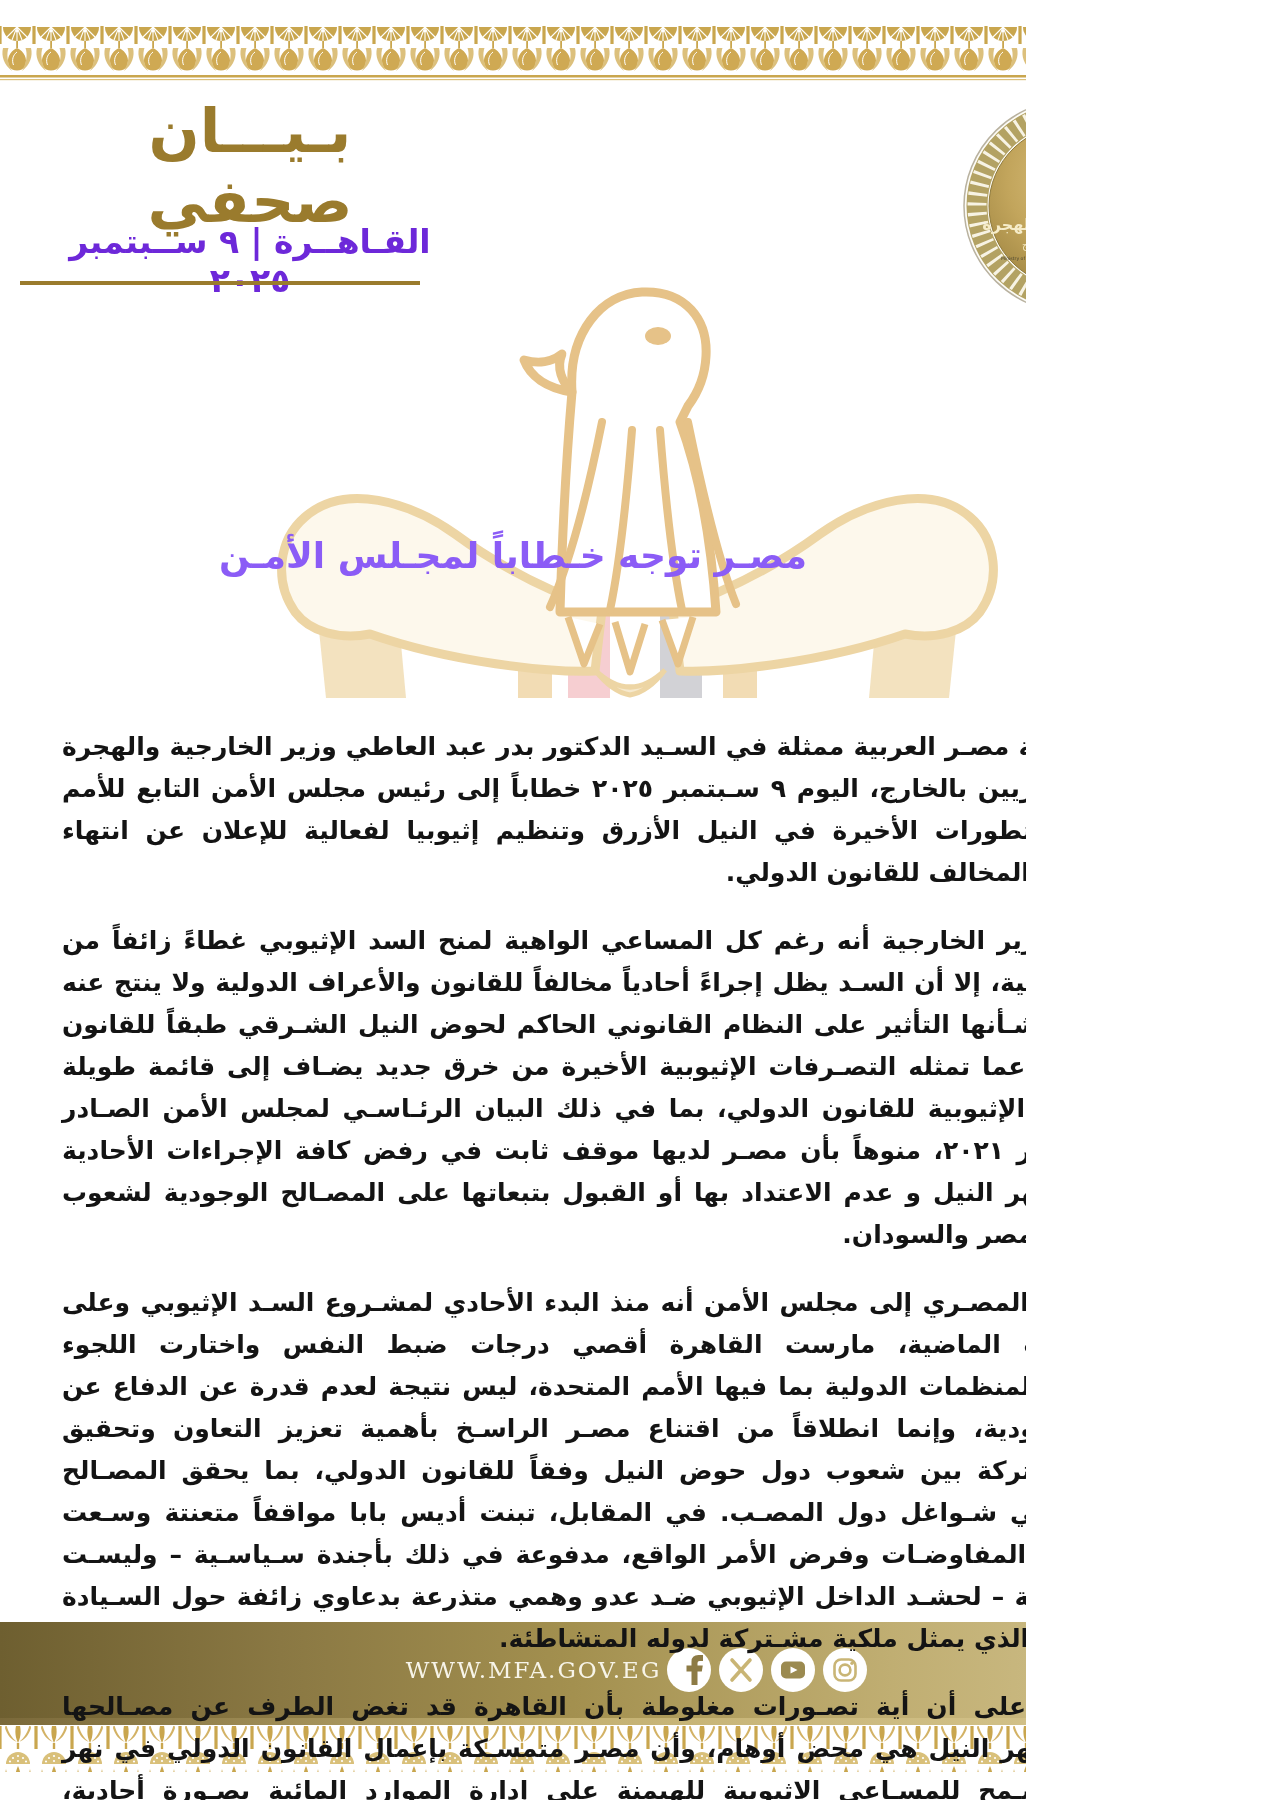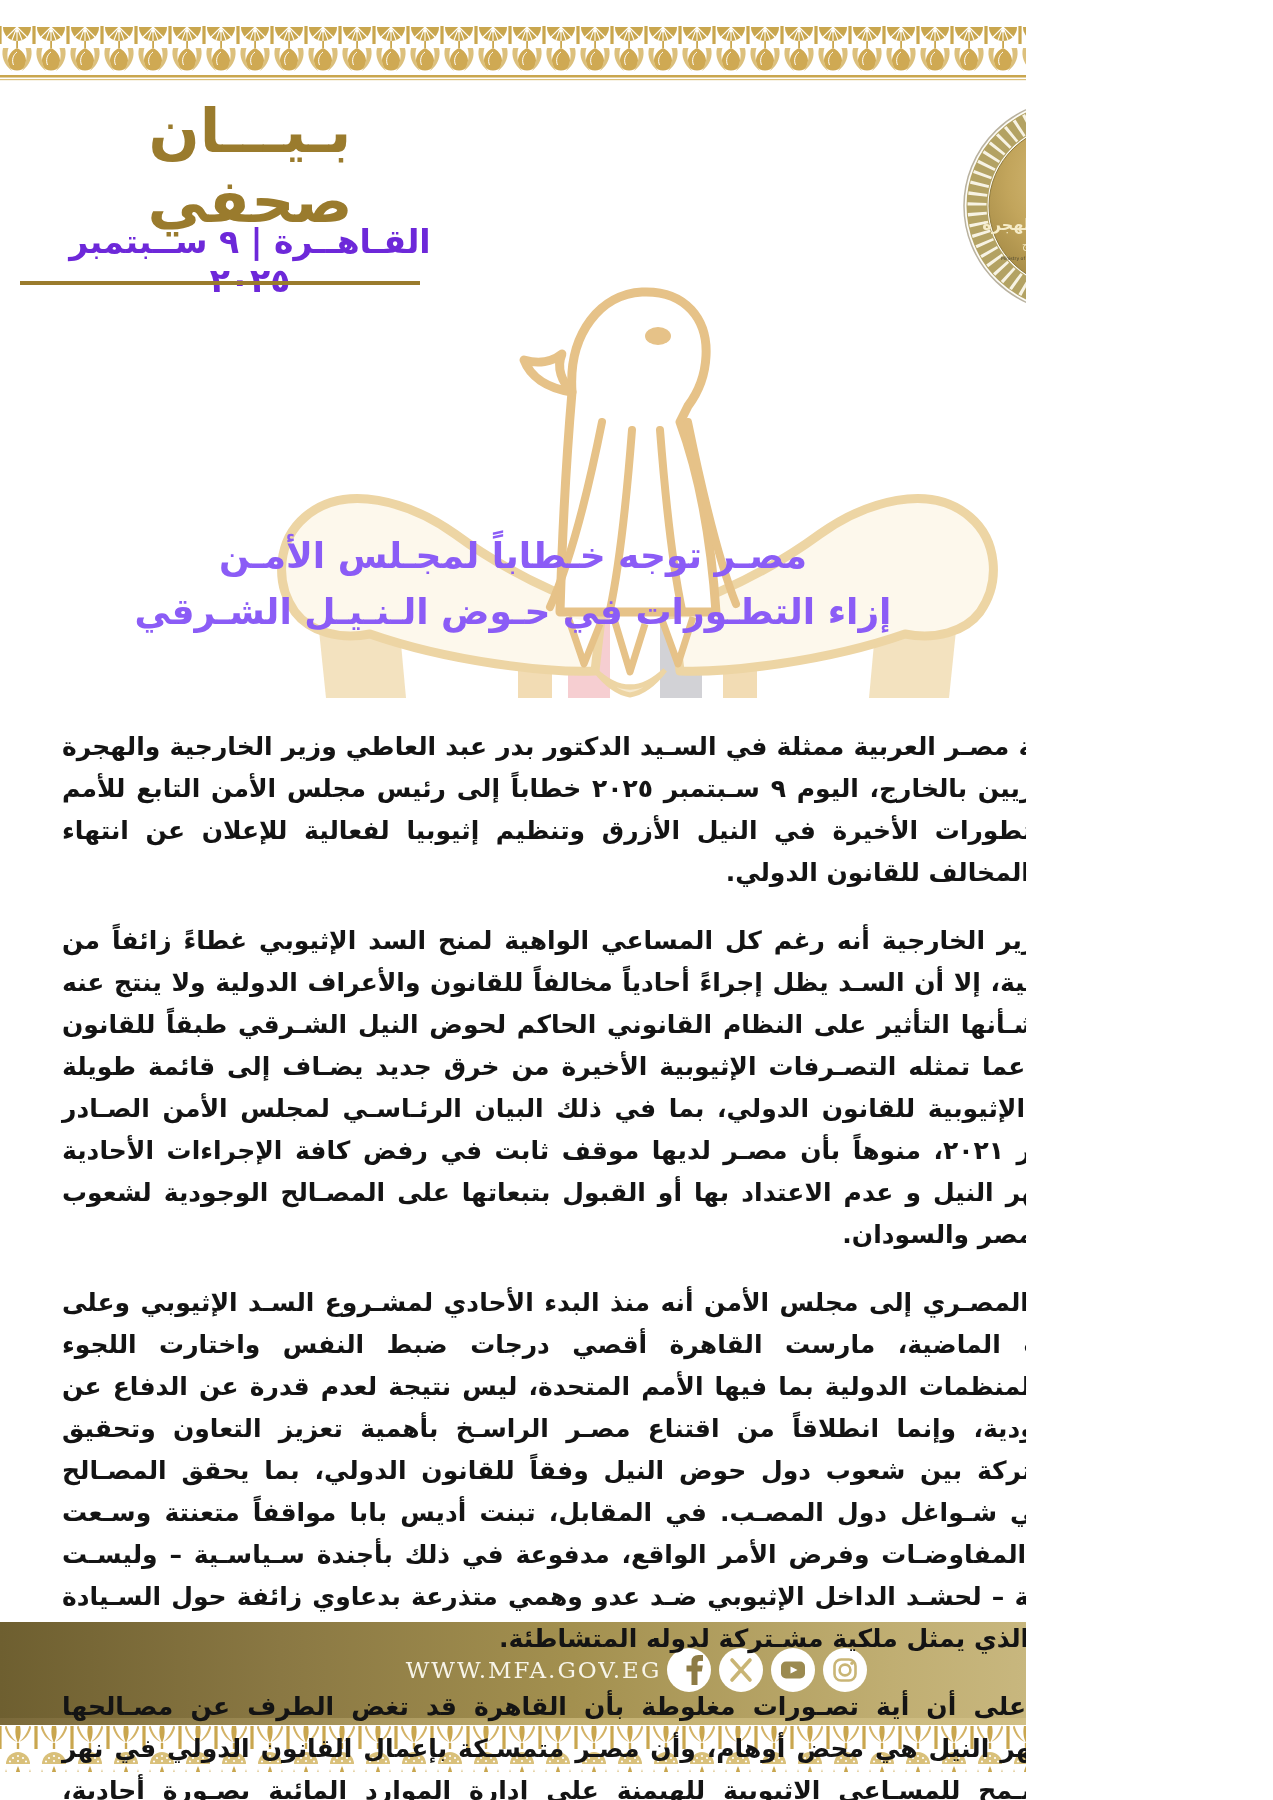--- a/index.html
+++ b/index.html
@@ -150,21 +150,20 @@
       <path d="M318 345 L334 392 L350 352"></path>
       <path d="M365 350 L380 400 L395 352"></path>
       <path d="M412 348 L428 392 L443 345"></path>
     </g>
 
     <path d="M345 398 Q380 432 415 398 Q398 420 380 423 Q362 420 345 398 Z" fill="#f6e9cd" stroke="#edd5a4" stroke-width="5"></path>
   </svg>
 
   <div class="abs red-title">
     <div>مصـر توجه خـطاباً لمجـلس الأمـن</div>
-    <div>إزاء التطـورات في حـوض الـنـيـل الشـرقي</div>
   </div>
 
   <div class="abs body-text">
     <p>وجهت جمهورية مصـر العربية ممثلة في السـيد الدكتور بدر عبد العاطي وزير الخارجية والهجرة وشـئون المصـريين بالخارج، اليوم ٩ سـبتمبر ٢٠٢٥ خطاباً إلى رئيس مجلس الأمن التابع للأمم المتحدة إثر التطورات الأخيرة في النيل الأزرق وتنظيم إثيوبيا لفعالية للإعلان عن انتهاء وتشغيل سدها المخالف للقانون الدولي.</p>
     <p>أوضح السيد وزير الخارجية أنه رغم كل المساعي الواهية لمنح السد الإثيوبي غطاءً زائفاً من القبول والشرعية، إلا أن السـد يظل إجراءً أحادياً مخالفاً للقانون والأعراف الدولية ولا ينتج عنه أية تبعات من شـأنها التأثير على النظام القانوني الحاكم لحوض النيل الشـرقي طبقاً للقانون الدولي، فضـلاً عما تمثله التصـرفات الإثيوبية الأخيرة من خرق جديد يضـاف إلى قائمة طويلة من الانتهاكات الإثيوبية للقانون الدولي، بما في ذلك البيان الرئـاسـي لمجلس الأمن الصـادر في ١٥ سـبتمبر ٢٠٢١، منوهاً بأن مصـر لديها موقف ثابت في رفض كافة الإجراءات الأحادية الإثيوبية في نهر النيل و عدم الاعتداد بها أو القبول بتبعاتها على المصـالح الوجودية لشعوب دولتي المصب مصر والسودان.</p>
     <p>أشـار الخطاب المصـري إلى مجلس الأمن أنه منذ البدء الأحادي لمشـروع السـد الإثيوبي وعلى مدار السـنوات الماضية، مارست القاهرة أقصي درجات ضبط النفس واختارت اللجوء للدبلوماسية والمنظمات الدولية بما فيها الأمم المتحدة، ليس نتيجة لعدم قدرة عن الدفاع عن مصـالحنا الوجودية، وإنما انطلاقاً من اقتناع مصـر الراسـخ بأهمية تعزيز التعاون وتحقيق المصلحة المشتركة بين شعوب دول حوض النيل وفقاً للقانون الدولي، بما يحقق المصـالح التنموية ويراعي شـواغل دول المصـب. في المقابل، تبنت أديس بابا مواقفاً متعنتة وسـعت للتسـويف في المفاوضـات وفرض الأمر الواقع، مدفوعة في ذلك بأجندة سـياسـية – وليسـت احتياجات تنموية – لحشـد الداخل الإثيوبي ضـد عدو وهمي متذرعة بدعاوي زائفة حول السـيادة على نهر النيل الذي يمثل ملكية مشـتركة لدوله المتشاطئة.</p>
     <p>شـددت مصـر على أن أية تصـورات مغلوطة بأن القاهرة قد تغض الطرف عن مصـالحها الوجودية في نهر النيل هي محض أوهام، وأن مصـر متمسـكة بإعمال القانون الدولي في نهر النيل، ولن تسـمح للمسـاعي الاثيوبية للهيمنة على إدارة الموارد المائية بصـورة أحادية، وتحتفظ بحقها في اتخاذ كافة التدابير المكفولة بموجب القانون الدولي وميثاق الأمم المتحدة للدفاع عن المصالح الوجودية لشعبها.</p>
   </div>
 
   <div class="abs footer-bar">

